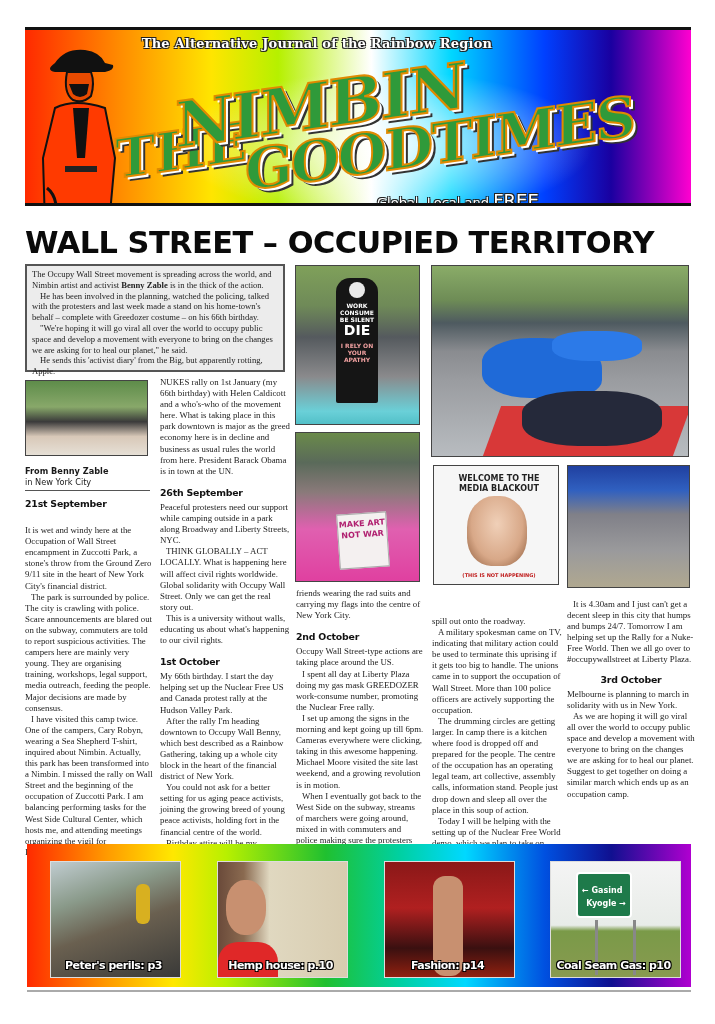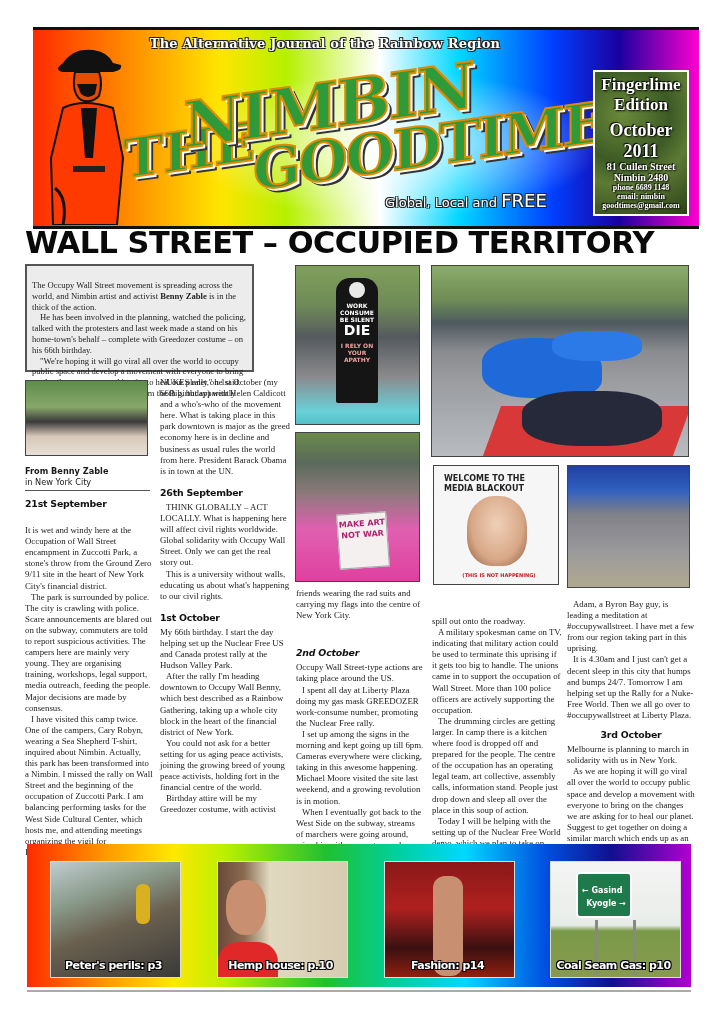--- a/index.html
+++ b/index.html
@@ -1,25 +1,24 @@
 <!DOCTYPE html>
 <html><head>
 <meta charset="utf-8">
 <style>
   * { box-sizing: border-box; margin: 0; padding: 0; }
   html, body { width: 715px; height: 1024px; background: #ffffff; overflow: hidden; }
   body { position: relative; font-family: "Liberation Serif", serif; color: #1a1a1a; }
 
   
   .masthead {
-    position: absolute; left: 25px; top: 27px; width: 666px; height: 202px;
+    position: absolute; left: 25px; top: 27px; width: 666px; height: 179px;
     border-top: 3px solid #111; border-bottom: 3px solid #111;
     background: linear-gradient(90deg, #ff2a00 0%, #ff8a00 14%, #ffe500 28%, #b6f000 38%, #ffffff 52%, #00d7ff 64%, #0040ff 78%, #1a00a0 88%, #ff00d0 100%);
     overflow: hidden;
-    margin-left: 8px;
   }
   .masthead .glow {
     position: absolute; left: 150px; top: 40px; width: 420px; height: 150px;
     background: radial-gradient(ellipse at center, rgba(255,255,255,0.85) 0%, rgba(255,255,255,0) 70%);
   }
   .tagline {
     position: absolute; left: 112px; top: 6px; width: 360px; text-align: center;
     font-family: "DejaVu Serif", serif; font-weight: bold; font-size: 13px;
     color: #fff; letter-spacing: 0.2px;
     text-shadow: -1px -1px 0 #222, 1px -1px 0 #222, -1px 1px 0 #222, 1px 1px 0 #222;
@@ -69,22 +68,22 @@
   
   .headline {
     position: absolute; left: 25px; top: 224px; width: 670px;
     font-family: "DejaVu Sans", sans-serif; font-weight: bold; font-size: 31px;
     letter-spacing: -0.5px; color: #0a0a0a; white-space: nowrap;
     transform: scaleX(0.98); transform-origin: left;
   }
 
   
   .intro {
-    position: absolute; left: 25px; top: 264px; width: 229px; height: 108px;
-    border: 2px solid #555; background: #ececec; padding: 14px 5px;
+    position: absolute; left: 25px; top: 264px; width: 260px; height: 108px;
+    border: 2px solid #555; background: #ececec; padding: 3px 5px;
     font-size: 8.6px; line-height: 10.8px; color: #222;
   }
   .intro p { text-indent: 0; }
   .intro p + p { text-indent: 8px; }
 
   
   .col { position: absolute; font-size: 8.8px; line-height: 11.1px; color: #222; }
   .col p { text-indent: 6px; }
   .col p.noind { text-indent: 0; }
   .col h3 {
@@ -115,21 +114,21 @@
   .ph-camp .tarp2 { position: absolute; left: 120px; top: 65px; width: 90px; height: 30px; background: #2c7ae8; border-radius: 40%; }
   .ph-camp .red { position: absolute; left: 60px; top: 140px; width: 190px; height: 50px; background: #d83838; transform: skewX(-20deg); }
   .ph-camp .bag { position: absolute; left: 90px; top: 125px; width: 140px; height: 55px; background: #25293a; border-radius: 40%; }
 
   .ph-makeart { left: 295px; top: 432px; width: 125px; height: 150px;
     background: linear-gradient(180deg, #6a8a4a 0%, #5a6a5a 20%, #8a7a7a 40%, #e060b0 65%, #e040a0 100%); }
   .ph-makeart .sign { position: absolute; left: 42px; top: 80px; width: 50px; height: 55px; background: #f4f0f0; border: 1px solid #aaa; transform: rotate(-4deg);
     font-family: "DejaVu Sans", sans-serif; font-weight: bold; color: #b02070; font-size: 8px; text-align: center; line-height: 11px; padding-top: 4px; }
 
   .ph-blackout { left: 433px; top: 465px; width: 126px; height: 120px; background: #f6f6f6; }
-  .ph-blackout .t { position: absolute; left: 10px; top: 8px; width: 110px; text-align: left; font-family: "DejaVu Sans", sans-serif; font-weight: bold; font-size: 8px; line-height: 10px; color: #222; }
+  .ph-blackout .t { position: absolute; left: 10px; top: 8px; width: 110px; text-align: center; font-family: "DejaVu Sans", sans-serif; font-weight: bold; font-size: 8px; line-height: 10px; color: #222; }
   .ph-blackout .face { position: absolute; left: 33px; top: 30px; width: 60px; height: 70px; background: radial-gradient(ellipse at 50% 40%, #f0d0b8 0%, #d8a888 60%, #8a5838 100%); border-radius: 45% 45% 40% 40%; }
   .ph-blackout .foot { position: absolute; left: 10px; top: 106px; width: 110px; text-align: center; font-family: "DejaVu Sans", sans-serif; font-size: 5px; color: #c02020; font-weight: bold; }
 
   .ph-crafts { left: 567px; top: 465px; width: 123px; height: 123px;
     background: linear-gradient(180deg, #2040a0 0%, #3060c0 20%, #808088 40%, #9a9a9c 70%, #b0a890 100%); }
 
   
   .bottom-banner {
     position: absolute; left: 27px; top: 844px; width: 664px; height: 143px;
     background: linear-gradient(90deg, #ff2a00 0%, #ff9a00 12%, #ffe800 22%, #b8f000 30%, #20c030 45%, #00d0a0 56%, #00d8ff 66%, #0050e0 78%, #101090 88%, #b000d0 100%);
@@ -180,31 +179,20 @@
     <span class="the">THE</span>
     <span class="nimbin">NIMBIN</span>
     <span class="goodtimes">GOODTIMES</span>
   </div>
 
   <div class="slogan">
     <span>Global, Local and</span>
     <span class="free">FREE</span>
   </div>
 
-  <div class="edition-box">
-    <div class="l1">Fingerlime</div>
-    <div class="l2">Edition</div>
-    <div class="l3">October</div>
-    <div class="l4">2011</div>
-    <div class="small">81 Cullen Street</div>
-    <div class="small">Nimbin 2480</div>
-    <div class="tiny">phone 6689 1148</div>
-    <div class="tiny">email: nimbin</div>
-    <div class="tiny">goodtimes@gmail.com</div>
-  </div>
 </div>
 
 <h1 class="headline">WALL STREET – OCCUPIED TERRITORY</h1>
 
 <div class="intro">
   <p><span>The Occupy Wall Street movement is spreading across the world, and Nimbin artist and activist </span><b>Benny Zable</b><span> is in the thick of the action.</span></p>
   <p>He has been involved in the planning, watched the policing, talked with the protesters and last week made a stand on his home-town's behalf – complete with Greedozer costume – on his 66th birthday.</p>
   <p>"We're hoping it will go viral all over the world to occupy public space and develop a movement with everyone to bring on the changes we are asking for to heal our planet," he said.</p>
   <p>He sends this 'activist diary' from the Big, but apparently rotting, Apple.</p>
 </div>
@@ -219,22 +207,23 @@
 
 <div class="col" style="left:25px; top:498px; width:128px;">
   <h3>21st September</h3>
   <p class="noind" style="margin-top:16px;">It is wet and windy here at the Occupation of Wall Street encampment in Zuccotti Park, a stone's throw from the Ground Zero 9/11 site in the heart of New York City's financial district.</p>
   <p>The park is surrounded by police. The city is crawling with police. Scare announcements are blared out on the subway, commuters are told to report suspicious activities. The campers here are mainly very young. They are organising training, workshops, legal support, media outreach, feeding the people. Major decisions are made by consensus.</p>
   <p>I have visited this camp twice. One of the campers, Cary Robyn, wearing a Sea Shepherd T-shirt, inquired about Nimbin. Actually, this park has been transformed into a Nimbin. I missed the rally on Wall Street and the beginning of the occupation of Zuccotti Park. I am balancing performing tasks for the West Side Cultural Center, which hosts me, and attending meetings organizing the vigil for International Peace in Central Park.</p>
   <p>I am also helping design the NO</p>
 </div>
 
 <div class="col" style="left:160px; top:377px; width:130px;">
-  <p class="noind">NUKES rally on 1st October (my 66th birthday) with Helen Caldicott and a who's-who of the movement here. What is taking place in this park downtown is major as the greed economy here is in decline and business as usual rules the world from here. President Barack Obama is in town at the UN.</p>
+  <p class="noind">NUKES rally on 1st January (my 66th birthday) with Helen Caldicott and a who's-who of the movement here. What is taking place in this park downtown is major as the greed economy here is in decline and business as usual rules the world from here. President Barack Obama is in town at the UN.</p>
   <h3 style="margin-top:10px;">26th September</h3>
+  <p class="noind">Peaceful protesters need our support while camping outside in a park along Broadway and Liberty Streets, NYC.</p>
   <p>THINK GLOBALLY – ACT LOCALLY. What is happening here will affect civil rights worldwide. Global solidarity with Occupy Wall Street. Only we can get the real story out.</p>
   <p>This is a university without walls, educating us about what's happening to our civil rights.</p>
   <h3 style="margin-top:10px;">1st October</h3>
   <p class="noind">My 66th birthday. I start the day helping set up the Nuclear Free US and Canada protest rally at the Hudson Valley Park.</p>
   <p>After the rally I'm heading downtown to Occupy Wall Benny, which best described as a Rainbow Gathering, taking up a whole city block in the heart of the financial district of New York.</p>
   <p>You could not ask for a better setting for us aging peace activists, joining the growing breed of young peace activists, holding fort in the financial centre of the world.</p>
   <p>Birthday attire will be my Greedozer costume, with activist</p>
 </div>
 
 <div class="photo ph-grim">
@@ -259,36 +248,35 @@
 <div class="photo ph-blackout">
   <div class="t">WELCOME TO THE MEDIA BLACKOUT</div>
   <div class="face"></div>
   <div class="foot">(THIS IS NOT HAPPENING)</div>
 </div>
 
 <div class="photo ph-crafts"></div>
 
 <div class="col" style="left:296px; top:588px; width:128px;">
   <p class="noind">friends wearing the rad suits and carrying my flags into the centre of New York City.</p>
-  <h3 style="margin-top:26px;font-style:italic;">2nd October</h3>
+  <h3 style="margin-top:10px;">2nd October</h3>
   <p class="noind">Occupy Wall Street-type actions are taking place around the US.</p>
   <p>I spent all day at Liberty Plaza doing my gas mask GREEDOZER work-consume number, promoting the Nuclear Free rally.</p>
   <p>I set up among the signs in the morning and kept going up till 6pm. Cameras everywhere were clicking, taking in this awesome happening. Michael Moore visited the site last weekend, and a growing revolution is in motion.</p>
   <p>When I eventually got back to the West Side on the subway, streams of marchers were going around, mixed in with commuters and police making sure the protesters didn't</p>
 </div>
 
 <div class="col" style="left:432px; top:616px; width:130px;">
   <p class="noind">spill out onto the roadway.</p>
   <p>A military spokesman came on TV, indicating that military action could be used to terminate this uprising if it gets too big to handle. The unions came in to support the occupation of Wall Street. More than 100 police officers are actively supporting the occupation.</p>
   <p>The drumming circles are getting larger. In camp there is a kitchen where food is dropped off and prepared for the people. The centre of the occupation has an operating legal team, art collective, assembly calls, information stand. People just drop down and sleep all over the place in this soup of action.</p>
   <p>Today I will be helping with the setting up of the Nuclear Free World demo, which we plan to take on after the occupation of Wall Street.</p>
 </div>
 
 <div class="col" style="left:567px; top:599px; width:128px;">
-  <p>Adam, a Byron Bay guy, is leading a meditation at #occupywallstreet. I have met a few from our region taking part in this uprising.</p>
   <p>It is 4.30am and I just can't get a decent sleep in this city that humps and bumps 24/7. Tomorrow I am helping set up the Rally for a Nuke-Free World. Then we all go over to #occupywallstreet at Liberty Plaza.</p>
   <h3 style="text-align:center;">3rd October</h3>
   <p class="noind">Melbourne is planning to march in solidarity with us in New York.</p>
   <p>As we are hoping it will go viral all over the world to occupy public space and develop a movement with everyone to bring on the changes we are asking for to heal our planet. Suggest to get together on doing a similar march which ends up as an occupation camp.</p>
 </div>
 
 <div class="bottom-banner">
   <div class="promo promo-1">
     <div class="worker"></div>
     <div class="label">Peter's perils: p3</div>

